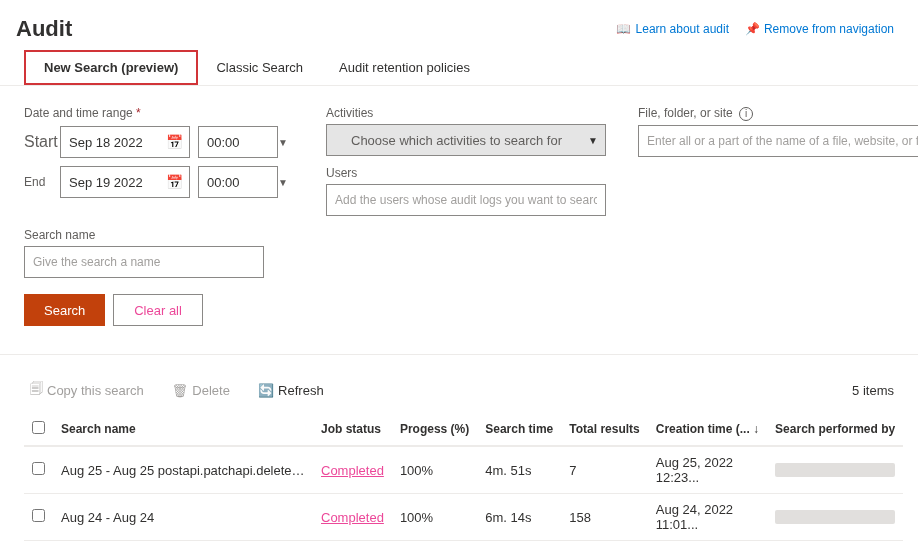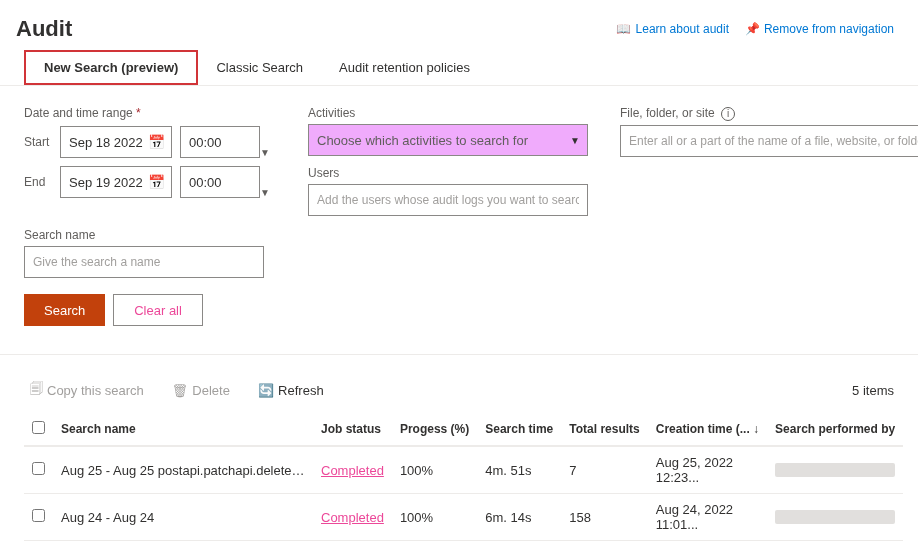--- a/index.html
+++ b/index.html
@@ -19,28 +19,28 @@
     .nav-tab.active { border: 2px solid #d13438; font-weight: 600; }
 
     
     .form-section { padding: 0 24px 16px 24px; }
 
     .form-group { display: flex; flex-direction: column; gap: 4px; }
     .form-label { font-size: 12px; color: #605e5c; }
     .form-label-required::after { content: ' *'; color: #a4262c; }
 
     .date-input-wrapper { position: relative; display: flex; align-items: center; }
-    .date-input { border: 1px solid #8a8886; padding: 5px 28px 5px 8px; font-size: 13px; width: 112px; height: 32px; color: #323130; }
+    .date-input { border: 1px solid #8a8886; padding: 5px 28px 5px 8px; font-size: 13px; width: 130px; height: 32px; color: #323130; }
     .calendar-icon { position: absolute; right: 6px; color: #605e5c; font-size: 14px; pointer-events: none; }
 
-    .time-input-wrapper { position: relative; display: flex; align-items: flex-end; width: 96px; }
+    .time-input-wrapper { position: relative; display: flex; align-items: center; width: 96px; }
     .time-input { border: 1px solid #8a8886; padding: 5px 24px 5px 8px; font-size: 13px; width: 80px; height: 32px; color: #323130; }
     .time-chevron { position: absolute; right: 6px; color: #605e5c; font-size: 10px; pointer-events: none; }
     .activities-select-wrapper { position: relative; width: 280px; }
-    .activities-select-wrapper select { width: 100%; height: 32px; border: 1px solid #8a8886; padding: 5px 8px; font-size: 13px; color: #605e5c; appearance: none; cursor: pointer; background: #f0abfc; }
+    .activities-select-wrapper select { width: 100%; height: 32px; border: 1px solid #8a8886; padding: 5px 24px; font-size: 13px; color: #605e5c; appearance: none; cursor: pointer; background: #e5e5e5; }
     .select-chevron { position: absolute; right: 8px; top: 50%; transform: translateY(-50%); pointer-events: none; color: #323130; font-size: 10px; }
     .file-input { border: 1px solid #8a8886; padding: 5px 8px; font-size: 12px; width: 320px; height: 32px; color: #605e5c; }
     .file-input::placeholder { color: #a19f9d; }
 
     .users-input { border: 1px solid #8a8886; padding: 5px 8px; font-size: 12px; width: 280px; height: 32px; color: #605e5c; }
     .users-input::placeholder { color: #a19f9d; }
 
     .search-name-input { border: 1px solid #8a8886; padding: 5px 8px; font-size: 12px; width: 240px; height: 32px; color: #605e5c; }
     .search-name-input::placeholder { color: #a19f9d; }
 
@@ -102,21 +102,21 @@
     <button class="nav-tab">Audit retention policies</button>
   </div>
 
   <div class="form-section">
 
     <div style="display:flex; gap:32px; align-items:flex-start; margin-bottom:12px;">
 
       <div>
         <div class="form-label form-label-required">Date and time range</div>
         <div style="display:flex; align-items:center; gap:8px; margin-top:6px;">
-          <span style="font-size:12px;color:#605e5c;width:28px;">Start</span>
+          <span style="font-size:16px;color:#605e5c;width:28px;">Start</span>
           <div class="date-input-wrapper">
             <input class="date-input" type="text" value="Sep 18 2022" style="">
             <span class="calendar-icon">📅</span>
           </div>
           <div class="time-input-wrapper">
             <input class="time-input" type="text" value="00:00" style="">
             <span class="time-chevron">▼</span>
           </div>
         </div>
         <div style="display:flex; align-items:center; gap:8px; margin-top:8px;">

